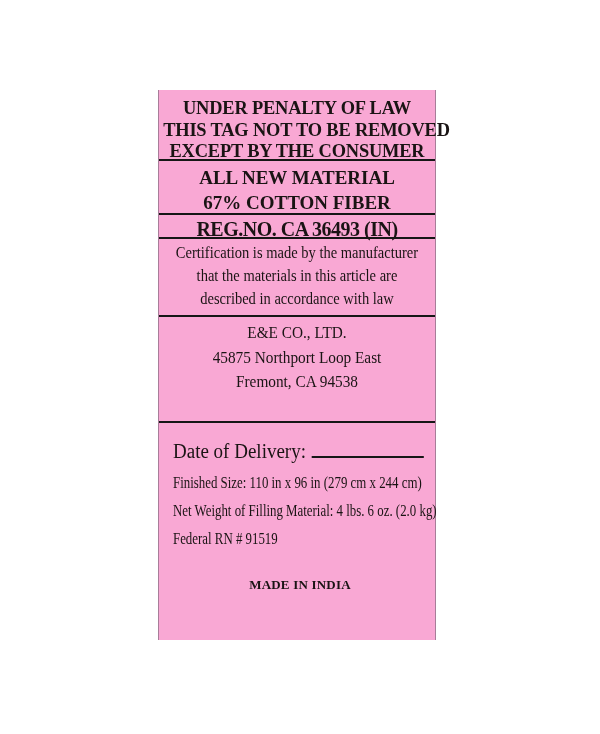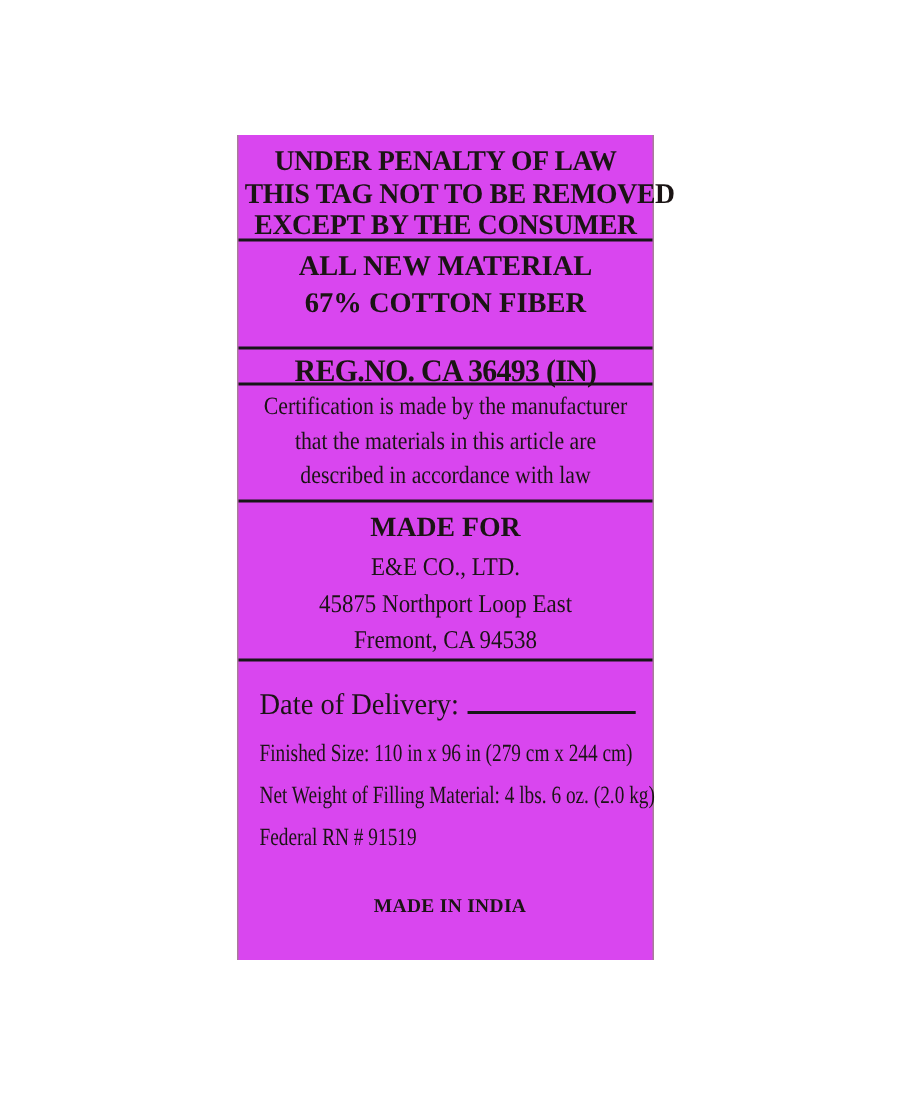--- a/index.html
+++ b/index.html
@@ -10,33 +10,33 @@
     color: #1a1414;
     position: relative;
     overflow: hidden;
   }
   .tag {
     position: absolute; left: 158px; top: 90px;
     width: 278px; height: 550px;
     border-left: 1.5px solid #a87d99;
     border-right: 1.5px solid #a87d99;
     box-sizing: border-box;
-    background: #d946ef;
+    background: #f9a8d4;
   }
   .sec { box-sizing: border-box; text-align: center; }
   .rule { border-bottom: 2.5px solid #161616; }
   
   .s1 { height: 71px; padding-top: 7px; }
   .s1 .ln {
     font-weight: 700; font-size: 19px; line-height: 21.5px;
     letter-spacing: -0.2px; white-space: nowrap;
     transform: scaleX(0.97); transform-origin: center top;
   }
   
-  .s2 { height: 72px; padding-top: 4px; }
+  .s2 { height: 54px; padding-top: 4px; }
   .h19 { font-weight: 700; font-size: 19px; line-height: 25px; white-space: nowrap; }
   .h17 { font-weight: 700; font-size: 16.5px; line-height: 24px; white-space: nowrap; }
   
   .s3 { height: 24px; }
   .s3 .ln {
     font-weight: 700; font-size: 21px; line-height: 28px;
     letter-spacing: -0.5px; white-space: nowrap;
     transform: scaleX(0.95); transform-origin: center top;
   }
   
@@ -93,21 +93,20 @@
     <div class="ln">REG.NO. CA 36493 (IN)</div>
   </div>
 
   <div class="sec s4 rule">
     <div class="ln">Certification is made by the manufacturer</div>
     <div class="ln">that the materials in this article are</div>
     <div class="ln">described in accordance with law</div>
   </div>
 
   <div class="sec s5 rule">
-    <div class="head">MADE FOR</div>
     <div class="ln">E&amp;E CO., LTD.</div>
     <div class="ln">45875 Northport Loop East</div>
     <div class="ln">Fremont, CA 94538</div>
   </div>
 
   <div class="sec s6">
     <div class="date-row">
       <span>Date of Delivery:</span><span class="blank"></span>
     </div>
     <div class="detail">Finished Size: 110 in x 96 in (279 cm x 244 cm)</div>

